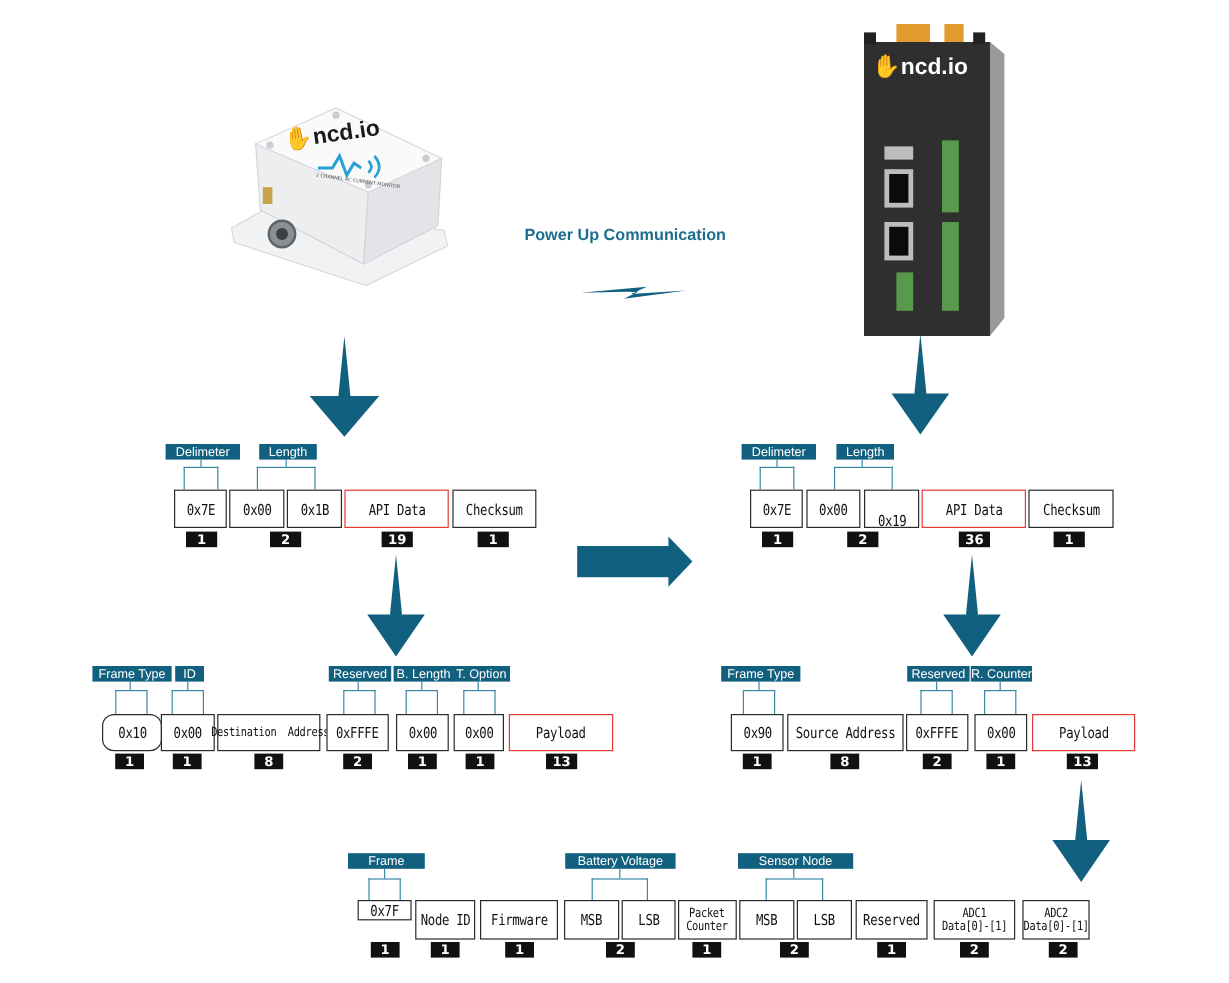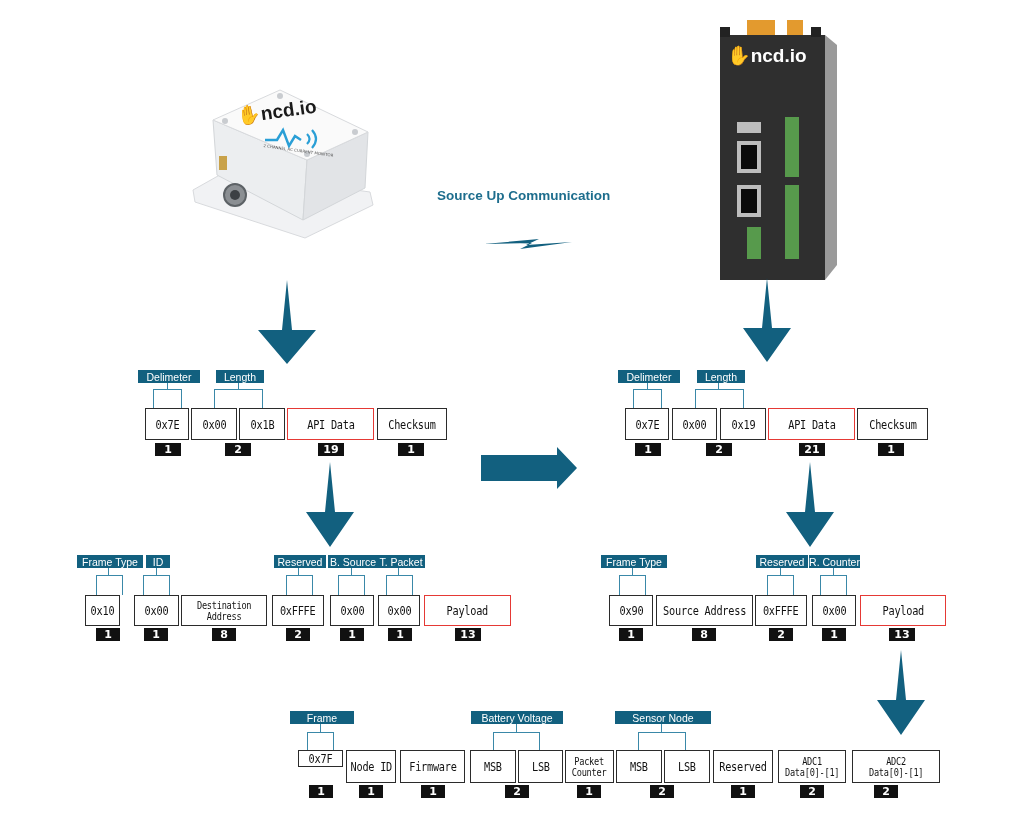--- a/index.html
+++ b/index.html
@@ -69,21 +69,21 @@
     <rect x="26" y="174" width="16" height="24" fill="#0b0b0b"></rect>
     <rect x="32" y="212" width="14" height="32" fill="#579a4c"></rect>
     <rect x="70" y="102" width="14" height="60" fill="#579a4c"></rect>
     <rect x="70" y="170" width="14" height="74" fill="#579a4c"></rect>
   </svg>
   <div class="abs" style="left:12px;top:29px;color:#fff;font-family:'Liberation Sans',sans-serif;font-weight:bold;font-size:19px;">
     <span style="color:#2a9fd6;">✋</span><span>ncd.io</span>
   </div>
 </div>
 
-<div class="title" style="left:437px;top:188px;">Source Up Communication</div>
+<div class="title" style="left:437px;top:188px;">Power Up Communication</div>
 <svg width="100" height="16" style="left:484px;top:235px;">
   <polygon points="0,9 55,4 42,10 88,7 36,14 48,8" fill="#12607f"></polygon>
 </svg>
 
 <svg width="60" height="90" style="left:258px;top:280px;">
   <polygon points="29,0 24,50 0,50 29,84 58,50 34,50" fill="#12607f"></polygon>
 </svg>
 <svg width="50" height="90" style="left:743px;top:278px;">
   <polygon points="24,0 19,50 0,50 24,84 48,50 29,50" fill="#12607f"></polygon>
 </svg>
@@ -137,60 +137,60 @@
   <div class="tag" style="left:697px;top:370px;width:44px;">Length</div>
   <div class="stem" style="left:718px;top:383px;height:6px;"></div>
   <div class="bracket" style="left:695px;top:389px;width:49px;height:19px;"></div>
 
   <div class="box" style="left:625px;top:408px;width:44px;height:32px;">
       <span class="sq">0x7E</span>
     </div>
   <div class="box" style="left:672px;top:408px;width:45px;height:32px;">
       <span class="sq">0x00</span>
     </div>
-  <div class="box" style="left:720px;top:408px;width:46px;height:32px;">
+  <div class="box" style="left:720px;top:408px;width:46px;height:32px;align-items:flex-end;">
       <span class="sq">0x19</span>
     </div>
   <div class="box red" style="left:768px;top:408px;width:87px;height:32px;">
       <span class="sq">API Data</span>
     </div>
   <div class="box" style="left:857px;top:408px;width:71px;height:32px;">
       <span class="sq">Checksum</span>
     </div>
 
   <div class="badge" style="left:635px;top:443px;width:26px;">1</div>
   <div class="badge" style="left:706px;top:443px;width:26px;">2</div>
-  <div class="badge" style="left:799px;top:443px;width:26px;">21</div>
+  <div class="badge" style="left:799px;top:443px;width:26px;">36</div>
   <div class="badge" style="left:878px;top:443px;width:26px;">1</div>
 </div>
 
 <div>
   <div class="tag" style="left:77px;top:555px;width:62px;">Frame Type</div>
   <div class="stem" style="left:108px;top:568px;height:7px;"></div>
   <div class="bracket" style="left:96px;top:575px;width:27px;height:20px;"></div>
   <div class="tag" style="left:146px;top:555px;width:20px;">ID</div>
   <div class="stem" style="left:156px;top:568px;height:7px;"></div>
   <div class="bracket" style="left:143px;top:575px;width:27px;height:20px;"></div>
   <div class="tag" style="left:274px;top:555px;width:48px;">Reserved</div>
   <div class="stem" style="left:298px;top:568px;height:7px;"></div>
   <div class="bracket" style="left:286px;top:575px;width:27px;height:20px;"></div>
-  <div class="tag" style="left:328px;top:555px;width:46px;">B. Source</div>
+  <div class="tag" style="left:328px;top:555px;width:46px;">B. Length</div>
   <div class="stem" style="left:351px;top:568px;height:7px;"></div>
   <div class="bracket" style="left:338px;top:575px;width:27px;height:20px;"></div>
-  <div class="tag" style="left:377px;top:555px;width:44px;">T. Packet</div>
+  <div class="tag" style="left:377px;top:555px;width:44px;">T. Option</div>
   <div class="stem" style="left:398px;top:568px;height:7px;"></div>
   <div class="bracket" style="left:386px;top:575px;width:27px;height:20px;"></div>
 
-  <div class="box" style="left:85px;top:595px;width:35px;height:31px;">
+  <div class="box" style="left:85px;top:595px;width:50px;height:31px;border-radius:10px;">
       <span class="sq">0x10</span>
     </div>
   <div class="box" style="left:134px;top:595px;width:45px;height:31px;">
       <span class="sq">0x00</span>
     </div>
-  <div class="box two" style="left:181px;top:595px;width:86px;height:31px;flex-direction:column;">
+  <div class="box two" style="left:181px;top:595px;width:86px;height:31px;flex-direction:row;">
     <span class="sq">Destination</span>
       <span class="sq">Address</span>
   </div>
   <div class="box" style="left:272px;top:595px;width:52px;height:31px;">
       <span class="sq">0xFFFE</span>
     </div>
   <div class="box" style="left:330px;top:595px;width:44px;height:31px;">
       <span class="sq">0x00</span>
     </div>
   <div class="box" style="left:378px;top:595px;width:42px;height:31px;">
@@ -279,21 +279,21 @@
   <div class="box" style="left:664px;top:750px;width:46px;height:33px;">
       <span class="sq">LSB</span>
     </div>
   <div class="box" style="left:713px;top:750px;width:60px;height:33px;">
       <span class="sq">Reserved</span>
     </div>
   <div class="box two" style="left:778px;top:750px;width:68px;height:33px;flex-direction:column;">
     <span class="sq">ADC1</span>
       <span class="sq">Data[0]-[1]</span>
   </div>
-  <div class="box two" style="left:852px;top:750px;width:88px;height:33px;flex-direction:column;">
+  <div class="box two" style="left:852px;top:750px;width:56px;height:33px;flex-direction:column;">
     <span class="sq">ADC2</span>
       <span class="sq">Data[0]-[1]</span>
   </div>
 
   <div class="badge" style="left:309px;top:785px;width:24px;">1</div>
   <div class="badge" style="left:359px;top:785px;width:24px;">1</div>
   <div class="badge" style="left:421px;top:785px;width:24px;">1</div>
   <div class="badge" style="left:505px;top:785px;width:24px;">2</div>
   <div class="badge" style="left:577px;top:785px;width:24px;">1</div>
   <div class="badge" style="left:650px;top:785px;width:24px;">2</div>

